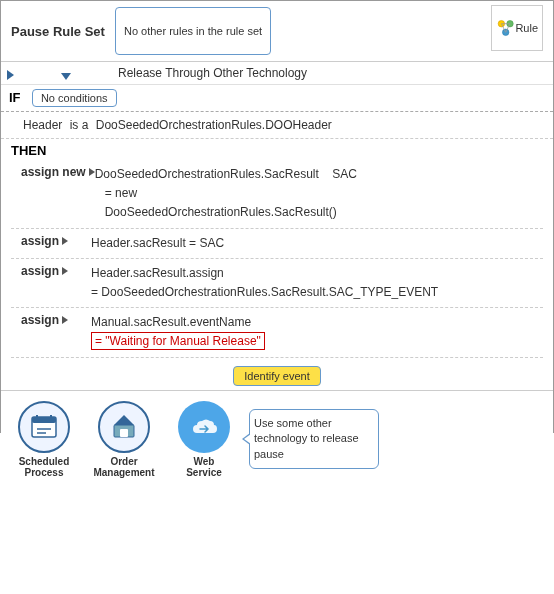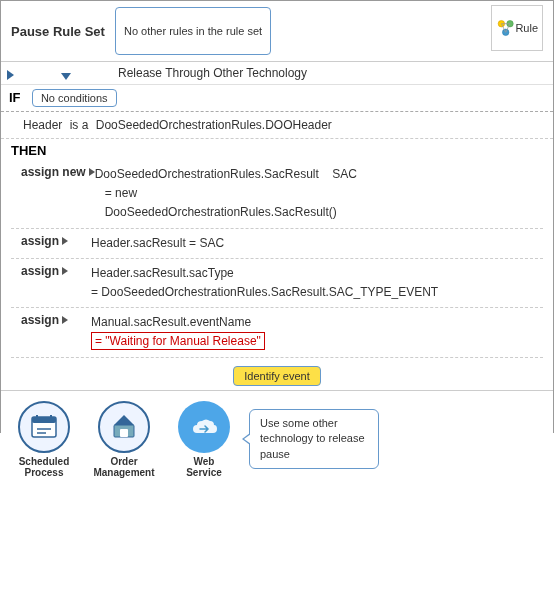--- a/index.html
+++ b/index.html
@@ -221,21 +221,21 @@
       justify-content: center;
       background: #4da6e8;
       margin-bottom: 3px;
       font-size: 22px;
       color: #fff;
     }
     .speech-bubble {
       background: #fff;
       border: 1px solid #6699cc;
       border-radius: 6px;
-      padding: 6px 10px;
+      padding: 6px 4px;
       font-size: 11px;
       color: #333;
       position: relative;
       max-width: 130px;
       line-height: 1.4;
     }
     .speech-bubble::before {
       content: '';
       position: absolute;
       left: -8px;
@@ -324,21 +324,21 @@
         <div>Header.sacResult = SAC</div>
       </div>
     </div>
 
     <div class="assign-row">
       <div class="assign-label">
         <span class="assign-keyword">assign</span>
         <span class="small-arrow"></span>
       </div>
       <div class="assign-content">
-        <div>Header.sacResult.sacType</div>
+        <div>Header.sacResult.assign</div>
         <div>= DooSeededOrchestrationRules.SacResult.SAC_TYPE_EVENT</div>
       </div>
     </div>
 
     <div class="assign-row">
       <div class="assign-label">
         <span class="assign-keyword">assign</span>
         <span class="small-arrow"></span>
       </div>
       <div class="assign-content">

